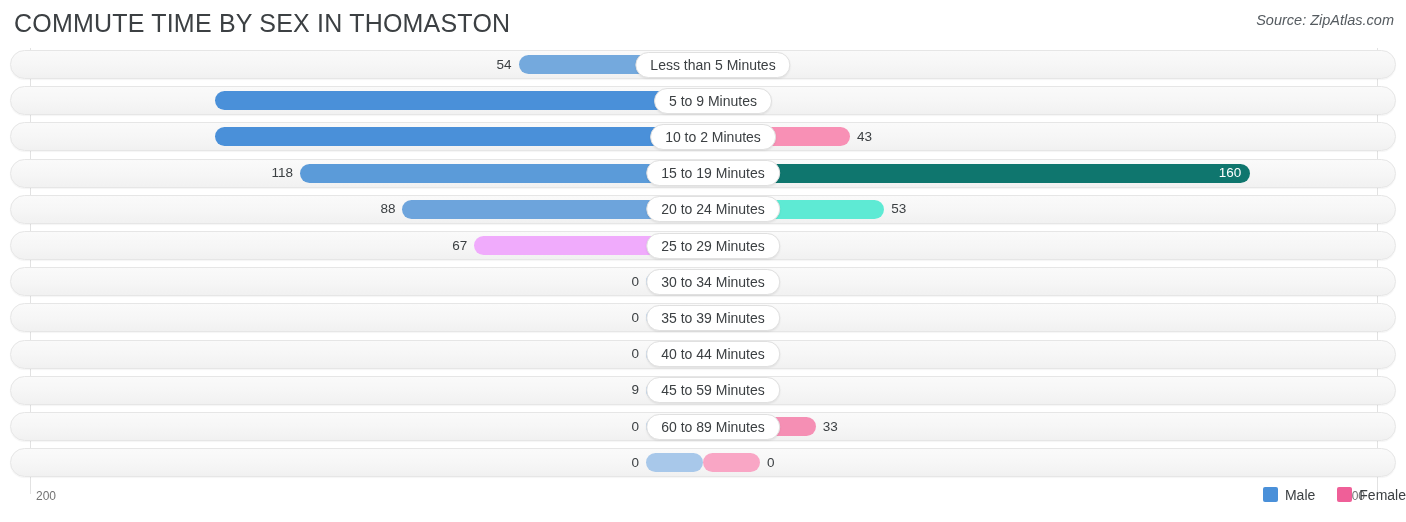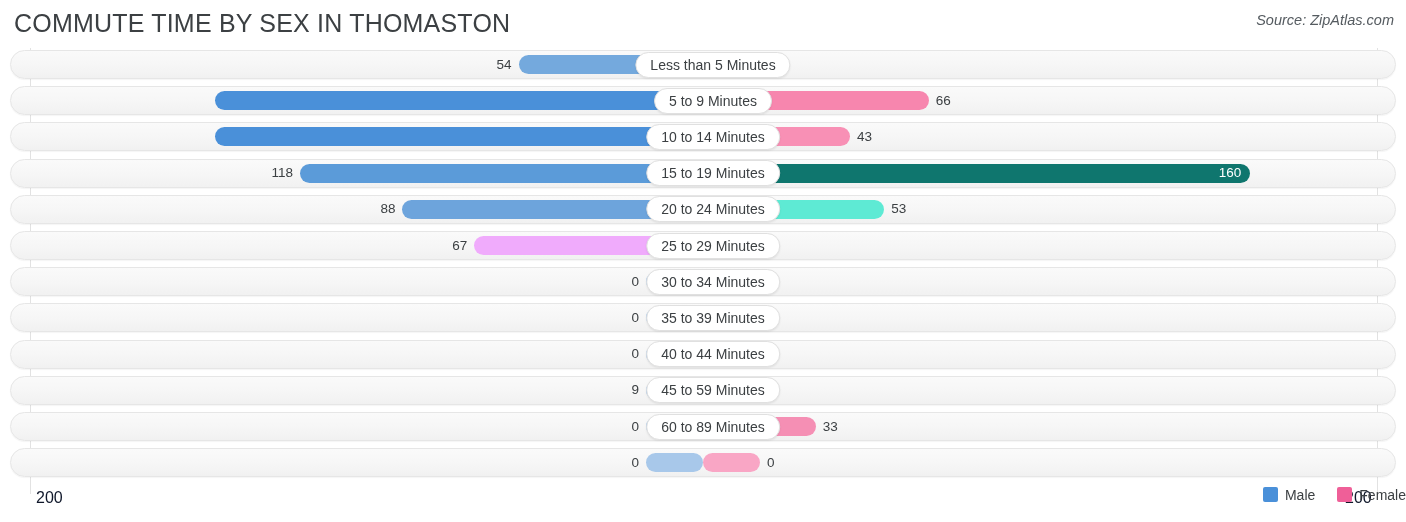--- a/index.html
+++ b/index.html
@@ -74,21 +74,21 @@
     height:26px;line-height:24px;
     padding:0 14px;
     font-size:14px;color:#3c4043;
     white-space:nowrap;
     box-shadow:0 1px 2px rgba(0,0,0,.07);
     box-sizing:border-box;
   }
 
   
   .axis-label{
-    position:absolute;top:489px;font-size:16px;color:#0f172a;
+    position:absolute;top:489px;font-size:12px;color:#737373;
   }
   .axis-label.left{left:36px;}
   .axis-label.right{left:1345px;}
 
   .legend{
     position:absolute;top:487px;left:0;width:1406px;
     display:flex;justify-content:flex-end;align-items:center;gap:22px;
   }
   .legend-item{display:flex;align-items:center;gap:7px;}
   .swatch{width:15px;height:15px;border-radius:2px;display:block;}
@@ -113,34 +113,31 @@
         <div class="bar female" style="width: 61.56px; background: rgb(248, 158, 192);">
           <span class="bar-val outside-right">18</span>
         </div>
         <div class="cat-pill">Less than 5 Minutes</div>
       </div>
       <div class="row" style="top: 38.2px;">
         <div class="track"></div>
         <div class="bar male" style="width: 488.345px; background: rgb(74, 144, 217);">
           <span class="bar-val inside-left">143</span>
         </div>
-        <div class="bar female" style="width: 225.72px; background: rgb(247, 134, 174);">
-          <span class="bar-val outside-right">66</span>
-        </div>
         <div class="cat-pill">5 to 9 Minutes</div>
       </div>
       <div class="row" style="top: 74.4px;">
         <div class="track"></div>
         <div class="bar male" style="width: 488.345px; background: rgb(74, 144, 217);">
           <span class="bar-val inside-left">143</span>
         </div>
         <div class="bar female" style="width: 147.06px; background: rgb(248, 144, 181);">
           <span class="bar-val outside-right">43</span>
         </div>
-        <div class="cat-pill">10 to 14 Minutes</div>
+        <div class="cat-pill">10 to 2 Minutes</div>
       </div>
       <div class="row" style="top: 110.6px;">
         <div class="track"></div>
         <div class="bar male" style="width: 402.97px; background: rgb(91, 155, 217);">
           <span class="bar-val outside-left">118</span>
         </div>
         <div class="bar female" style="width: 547.2px; background: #0f766e;">
           <span class="bar-val inside-right">160</span>
         </div>
         <div class="cat-pill">15 to 19 Minutes</div>

